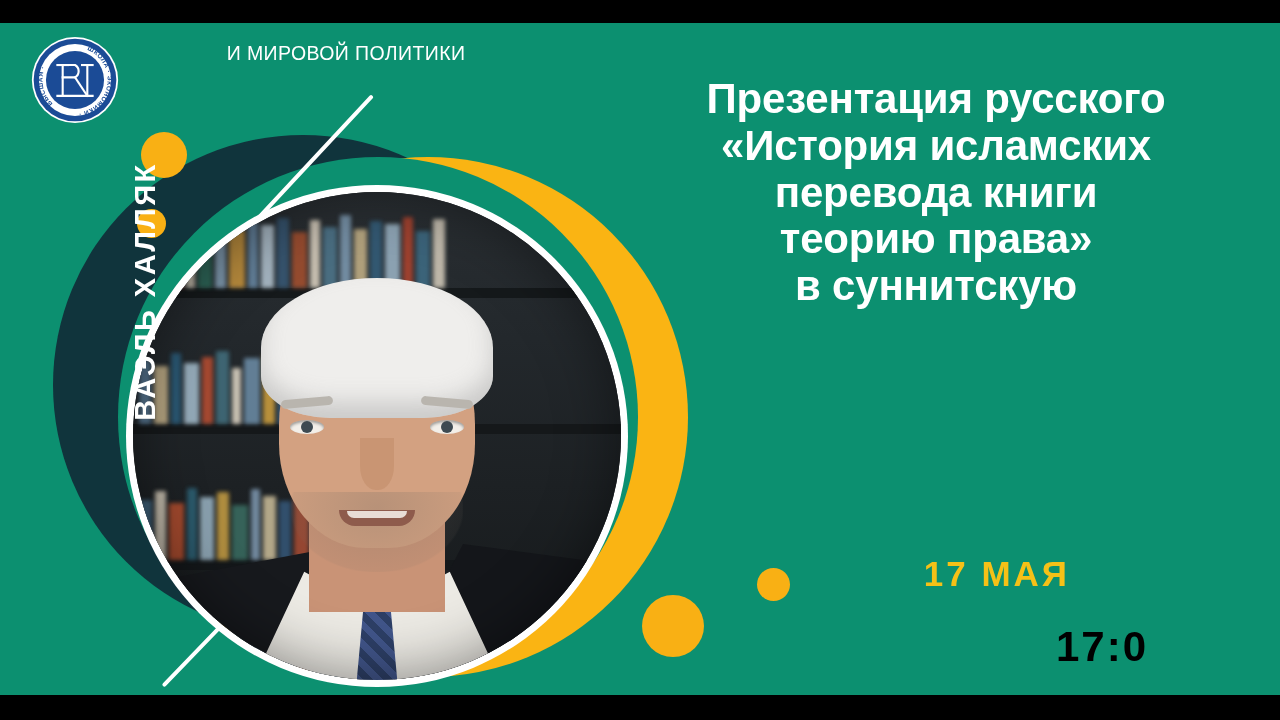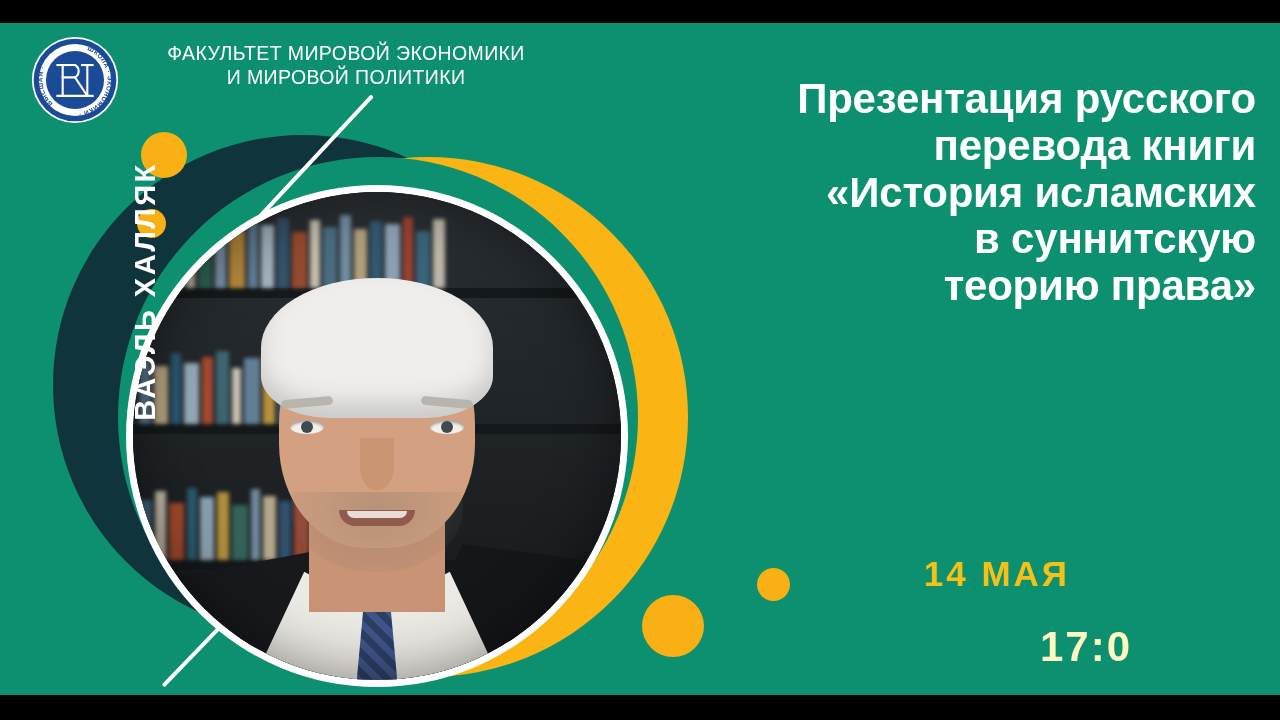--- a/index.html
+++ b/index.html
@@ -120,28 +120,28 @@
 
   .faculty{
     position:absolute;left:136px;top:19px;width:420px;text-align:center;color:#fff;
     line-height:1.22;
   }
   .faculty .l1,.faculty .l2{font-size:19.5px;font-weight:400;letter-spacing:.4px;}
   .faculty .l3{font-size:17.5px;font-weight:400;margin-top:4px;}
 
   
   .title{
-    position:absolute;right:24px;top:53px;width:640px;text-align:right;
+    position:absolute;right:24px;top:53px;width:640px;text-align:center;
     color:#fff;font-weight:700;font-size:42px;line-height:1.115;letter-spacing:-.2px;
   }
   .title div{white-space:nowrap;}
 
   .when{position:absolute;right:210px;top:531px;color:#f5c117;
         font-weight:700;font-size:35px;letter-spacing:3px;}
-  .timerow{position:absolute;right:148px;top:600px;color:#fef9c3;
+  .timerow{position:absolute;right:132px;top:600px;color:#000000;
         font-weight:700;font-size:42px;letter-spacing:2px;
         display:flex;gap:58px;align-items:flex-end;}
 </style>
 </head>
 <body>
 
 <div class="stage">
 
   <div class="letterbox top"></div>
 
@@ -294,33 +294,32 @@
           <path d="M50,47 L64,68"></path>
           <path d="M64,33 L64,68"></path>
           <path d="M30,68 L70,68"></path>
           <path d="M30,33 L42,33"></path>
           <path d="M58,33 L70,33"></path>
         </g>
       </svg>
     </div>
 
     <div class="faculty">
-      <div class="l1">ФАКУЛЬТЕТ МИРОВОЙ ЭКОНОМИКИ</div>
       <div class="l2">И МИРОВОЙ ПОЛИТИКИ</div>
     </div>
 
     <div class="title">
       <div>Презентация русского</div>
+      <div>«История исламских</div>
       <div>перевода книги</div>
-      <div>«История исламских</div>
+      <div>теорию права»</div>
       <div>в суннитскую</div>
-      <div>теорию права»</div>
-    </div>
-
-    <div class="when">14 МАЯ</div>
+    </div>
+
+    <div class="when">17 МАЯ</div>
 
     <div class="timerow">
       <span>17:0</span>
     </div>
 
   </div>
 
   <div class="letterbox bottom"></div>
 </div>
 

